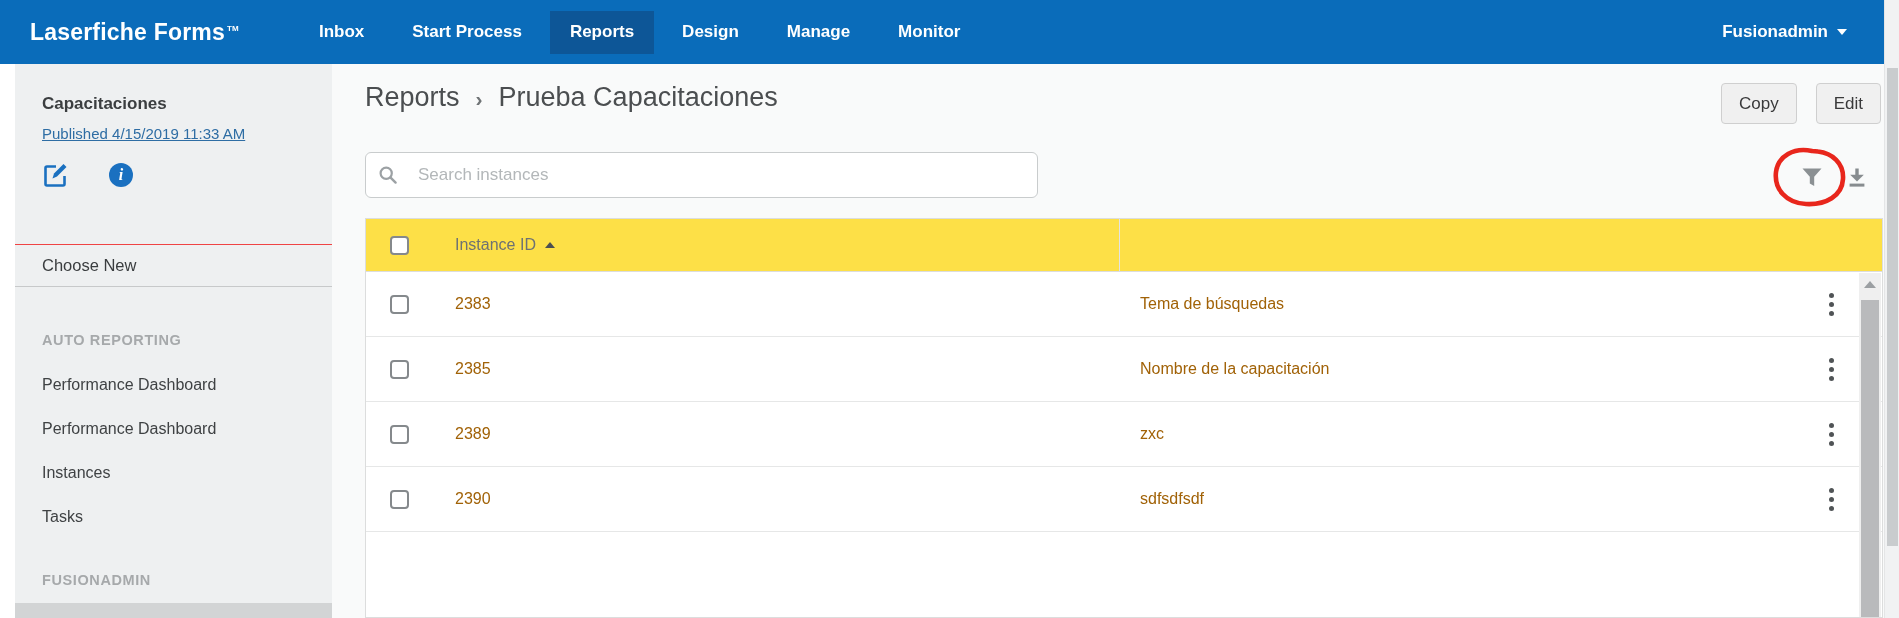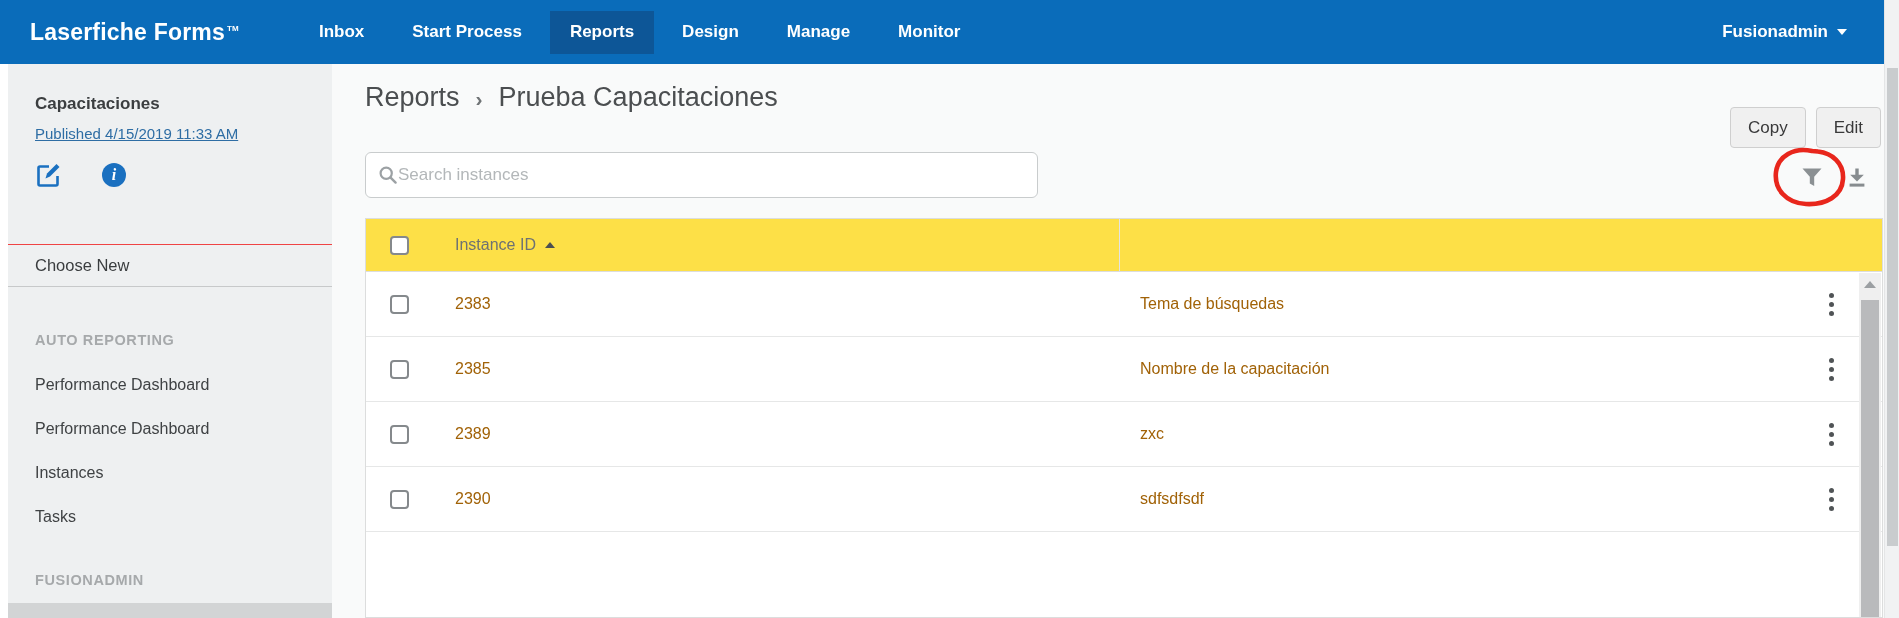--- a/index.html
+++ b/index.html
@@ -23,21 +23,21 @@
   }
   .menu-item.active { background:#0d5697; }
   .nav-spacer { flex:1; }
   .user { display:flex; align-items:center; margin-right:52px; font-size:17px; font-weight:600; cursor:pointer; }
   .caret-down {
     display:inline-block; width:0; height:0; margin-left:9px;
     border-left:5px solid transparent; border-right:5px solid transparent; border-top:6px solid #fff;
   }
   
   .sidebar {
-    position:absolute; left:8px; top:64px; width:376px; height:554px;
+    position:absolute; left:15px; top:64px; width:376px; height:554px;
     background:#eef0f1; border-right:1px solid #cfd1d2;
   }
   .collapse {
     position:absolute; top:14px; right:12px; width:0; height:0; cursor:pointer;
     border-top:6px solid transparent; border-bottom:6px solid transparent; border-right:8px solid #4a4d4f;
   }
   .side-head { padding:30px 24px 0 27px; }
   .proc-name { font-size:17px; font-weight:600; color:#3b3e40; }
   .pub-link { display:inline-block; margin-top:11px; font-size:15px; color:#2e6da4; text-decoration:underline; cursor:pointer; }
   .side-icons { margin-top:18px; display:flex; align-items:center; }
@@ -70,33 +70,33 @@
   }
   .side-bottom-bar { position:absolute; bottom:0; left:0; width:331px; height:15px; background:#d2d4d5; }
   
   .main {
     position:absolute; left:332px; top:64px; width:1552px; height:554px;
     background:#f9fafa; overflow:hidden;
   }
   .breadcrumb { position:absolute; top:18px; left:33px; font-size:27px; color:#4b4e50; display:flex; align-items:center; }
   .bc-parent { cursor:pointer; }
   .bc-sep { font-size:21px; color:#707476; margin:3px 16px 0 16px; font-weight:700; }
-  .actions { position:absolute; top:19px; right:3px; display:flex; gap:10px;margin-top:24px; }
+  .actions { position:absolute; top:19px; right:3px; display:flex; gap:19px; }
   .btn {
     height:41px; padding:0 17px; background:#f0f0f0; border:1px solid #cfcfcf; border-radius:4px;
     font-size:17px; color:#39393a; font-family:inherit; cursor:pointer;
   }
   .searchbox {
     position:absolute; top:88px; left:33px; width:673px; height:46px;
     background:#fff; border:1px solid #c9cccd; border-radius:6px;
     display:flex; align-items:center; padding:0 12px;
   }
   .searchbox svg { flex:0 0 auto; }
   .searchbox input {
-    flex:1; border:none; outline:none; background:transparent; margin-left:0;
+    flex:1; border:none; outline:none; background:transparent; margin-left:20px;
     font-size:17px; color:#46494b; font-family:inherit;
   }
   .searchbox input::placeholder { color:#b3b7b9; }
   .filter-wrap { position:absolute; top:82px; left:1438px; width:80px; height:64px; }
   .red-annotation { position:absolute; left:0; top:0; }
   .filter-btn { position:absolute; left:31px; top:21px; cursor:pointer; }
   .download-btn { position:absolute; top:102px; left:1514px; cursor:pointer; }
   
   .table {
     position:absolute; top:154px; left:33px; width:1518px; height:400px;

